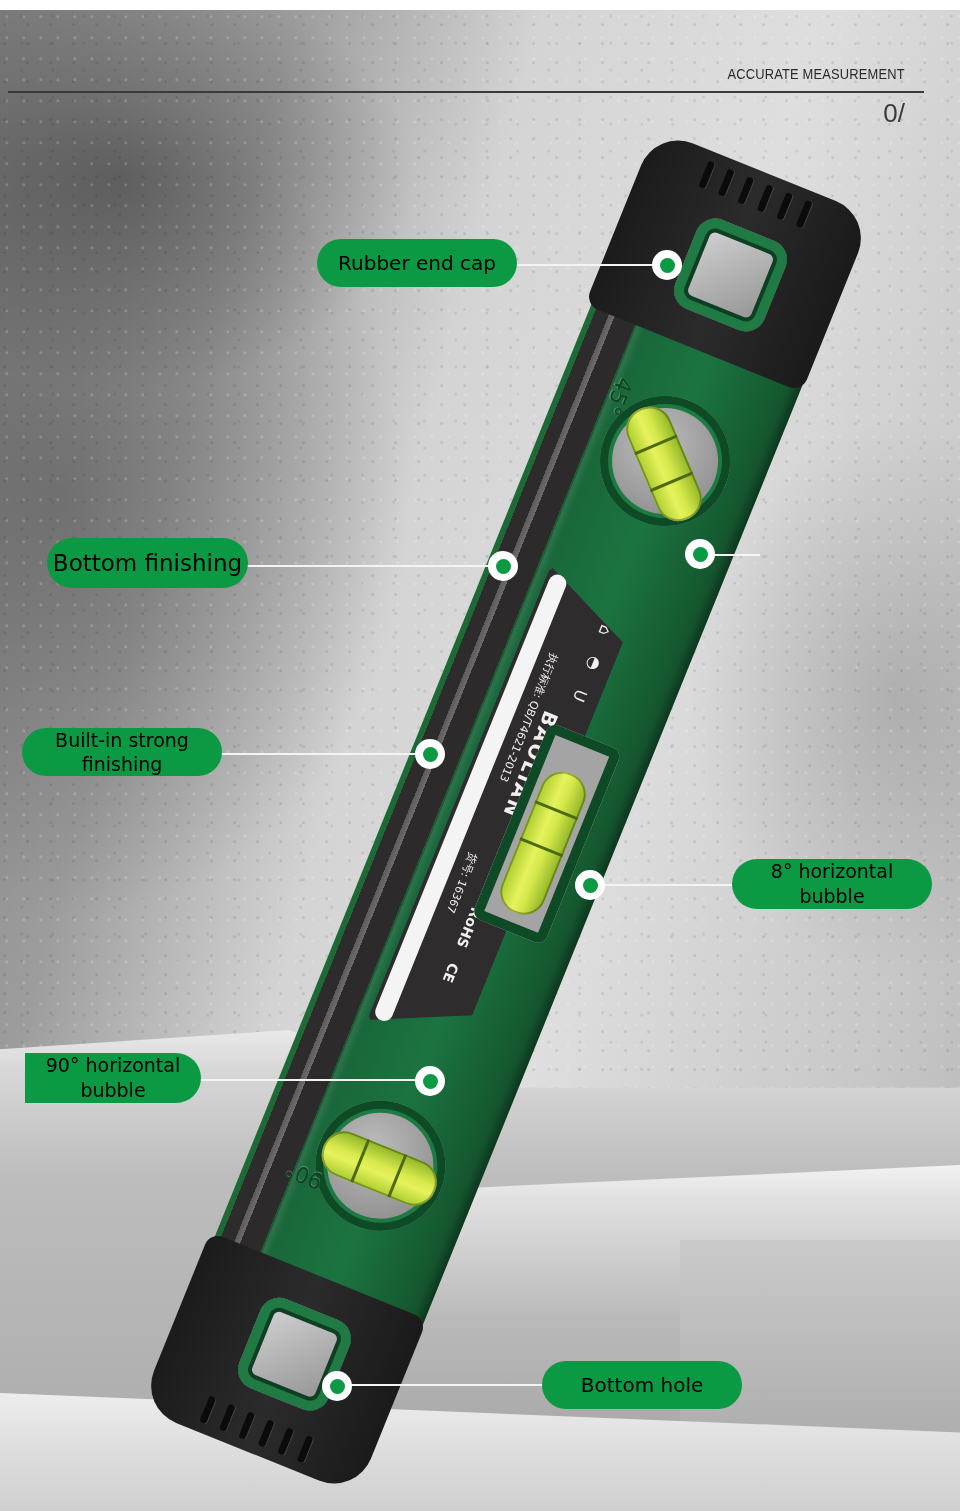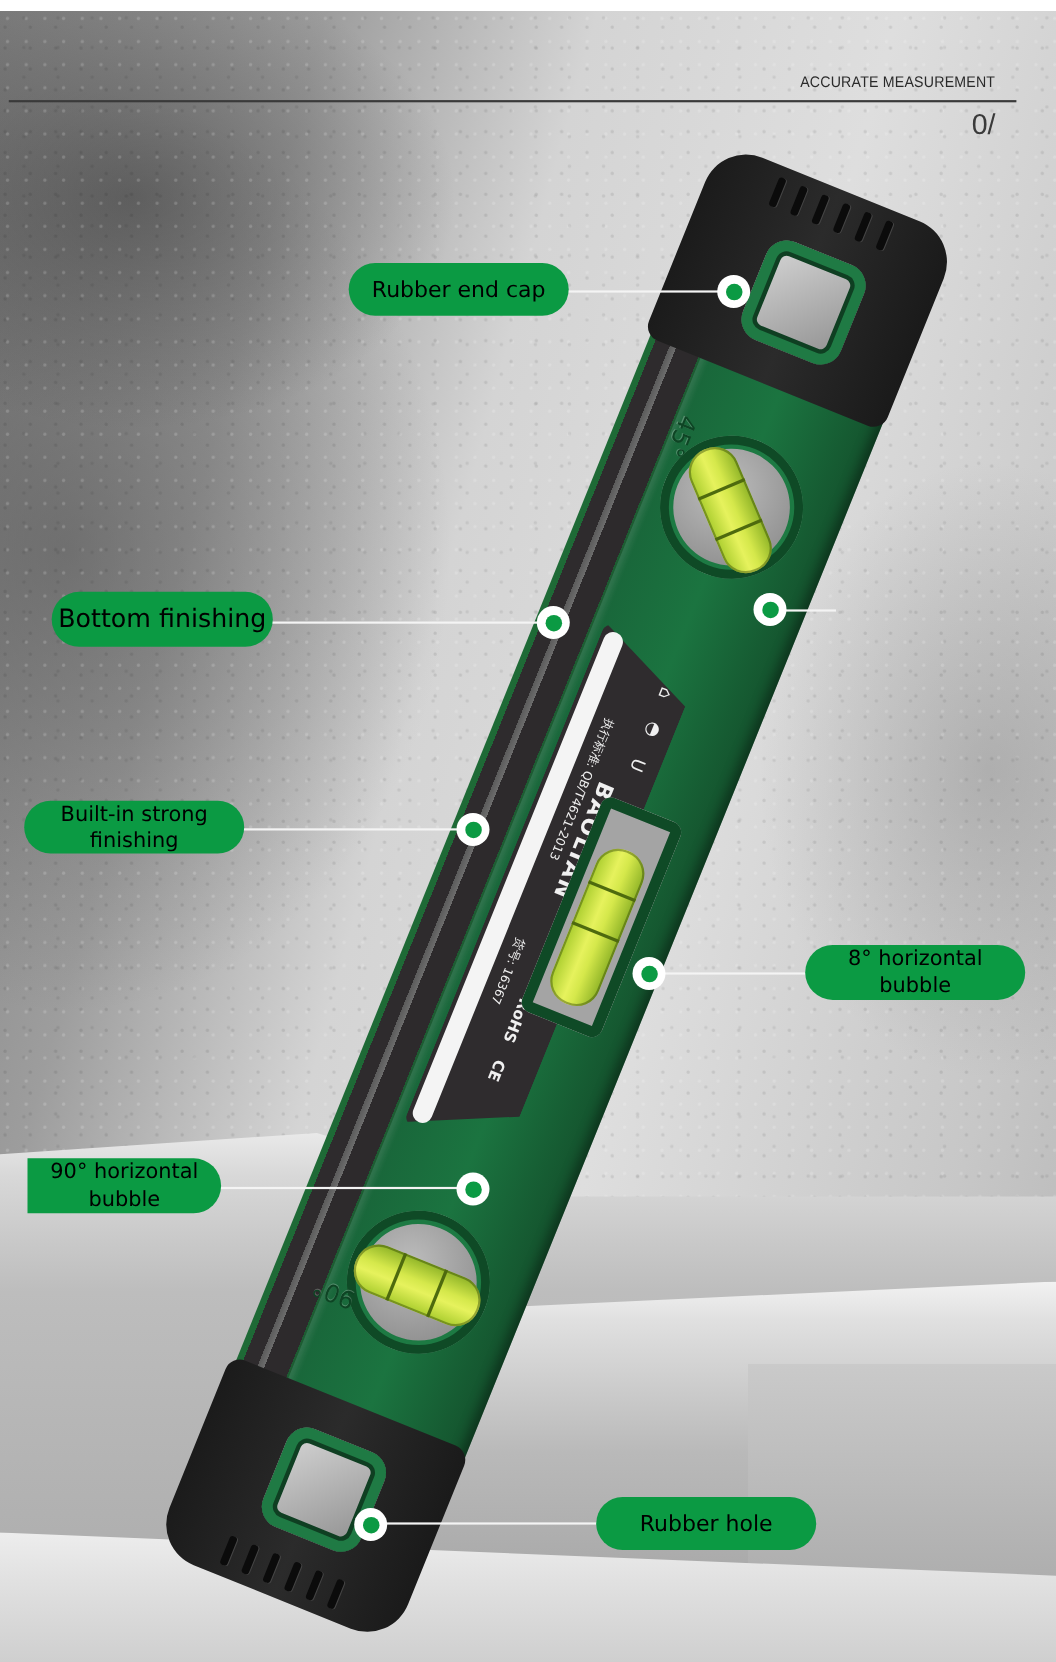--- a/index.html
+++ b/index.html
@@ -251,16 +251,16 @@
 
   <div class="leader" style="left:174px; top:1079px; width:256px;"></div>
   <div class="pill" style="left:0; top:1053px; width:176px; height:50px; font-size:19px; flex-direction:column; line-height:25px; border-radius:0 25px 25px 0;margin-left:25px;">
     <span>90° horizontal</span>
     <span>bubble</span>
   </div>
   <div class="dot" style="left:430px; top:1081px;"></div>
 
   <div class="leader" style="left:337px; top:1384px; width:210px;"></div>
   <div class="pill" style="left:542px; top:1361px; width:200px; height:48px; font-size:20px;">
-    <span>Rubber hole</span>
+    <span>Bottom hole</span>
   </div>
   <div class="dot" style="left:337px; top:1386px;"></div>
 </div>
 
 </body></html>

